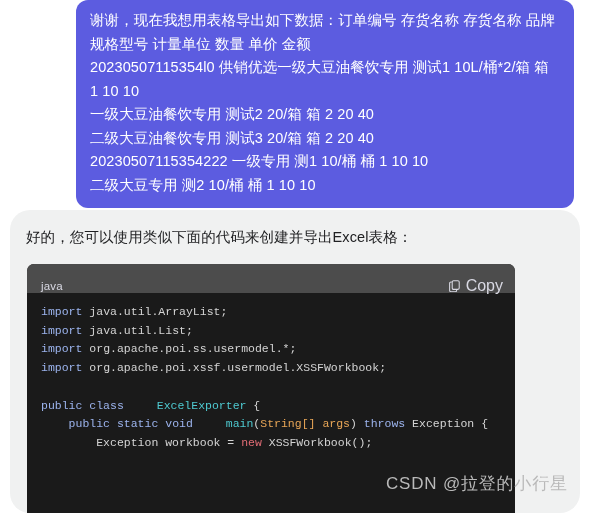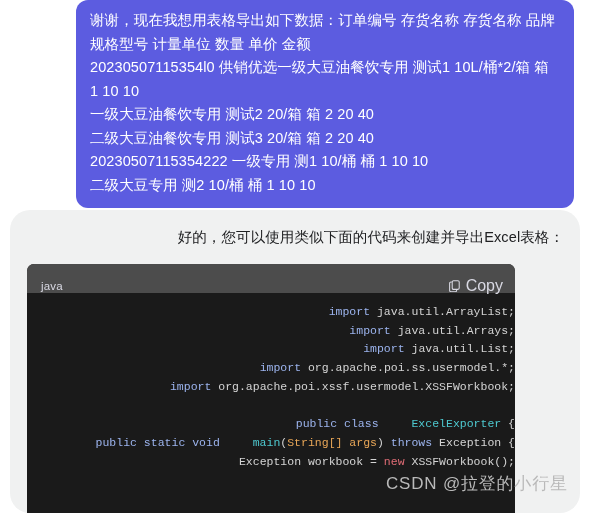--- a/index.html
+++ b/index.html
@@ -46,21 +46,20 @@
     position: absolute;
     left: 10px;
     top: 210px;
     width: 570px;
     background: #f0f1f1;
     border-radius: 20px;
     padding: 12px 0 0 0;
     box-sizing: border-box;
     overflow: hidden;
     height: 303px;
-    text-align: right;
   }
   .assistant-text {
     color: #202123;
     font-size: 14.5px;
     line-height: 22px;
     padding: 4px 16px 0 16px;
     letter-spacing: 0.1px;
   }
 
   
@@ -164,21 +163,20 @@
             <rect x="5.2" y="2.2" width="8.6" height="10.6" rx="1.6" stroke="#d9d9e3" stroke-width="1.3" fill="none"></rect>
             <path d="M10.6 13.4v0.6a1.6 1.6 0 0 1-1.6 1.6H3.6A1.6 1.6 0 0 1 2 14V5.4a1.6 1.6 0 0 1 1.6-1.6h0.6" stroke="#d9d9e3" stroke-width="1.3" fill="none" stroke-linecap="round"></path>
           </svg>
         </span>
         <span>Copy</span>
       </span>
     </div>
 
     <div class="code-body">
       <div class="code-line"><span class="kw">import</span><span class="pkg"> java.util.ArrayList;</span></div>
-      <div class="code-line"><span class="kw">import</span><span class="pkg"> java.util.Arrays;</span></div>
       <div class="code-line"><span class="kw">import</span><span class="pkg"> java.util.List;</span></div>
       <div class="code-line"><span class="kw">import</span><span class="pkg"> org.apache.poi.ss.usermodel.*;</span></div>
       <div class="code-line"><span class="kw">import</span><span class="pkg"> org.apache.poi.xssf.usermodel.XSSFWorkbook;</span></div>
       <div class="code-line blank"></div>
       <div class="code-line"><span class="kw">public class</span> <span class="typ">ExcelExporter</span><span class="pln"> {</span></div>
       <div class="code-line"><span class="pln">    </span><span class="kw">public static void</span> <span class="typ">main</span><span class="pln">(</span><span class="par">String[] args</span><span class="pln">) </span><span class="kw">throws</span><span class="pln"> Exception {</span></div>
       <div class="code-line"><span class="pln">        Exception workbook = </span><span class="new">new</span><span class="pln"> XSSFWorkbook();</span></div>
       <div class="code-line blank"></div>
 
     </div>

